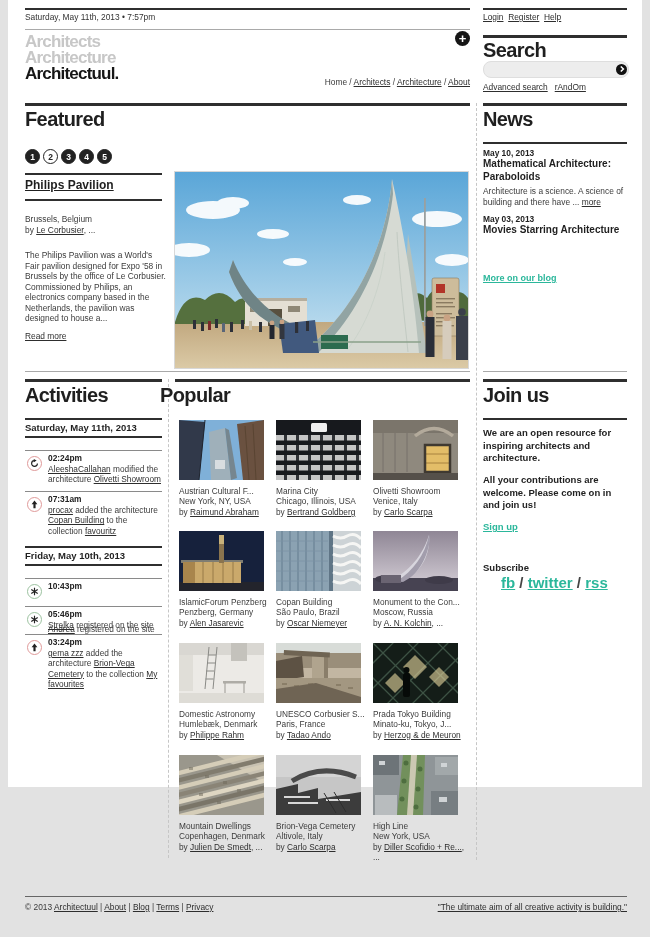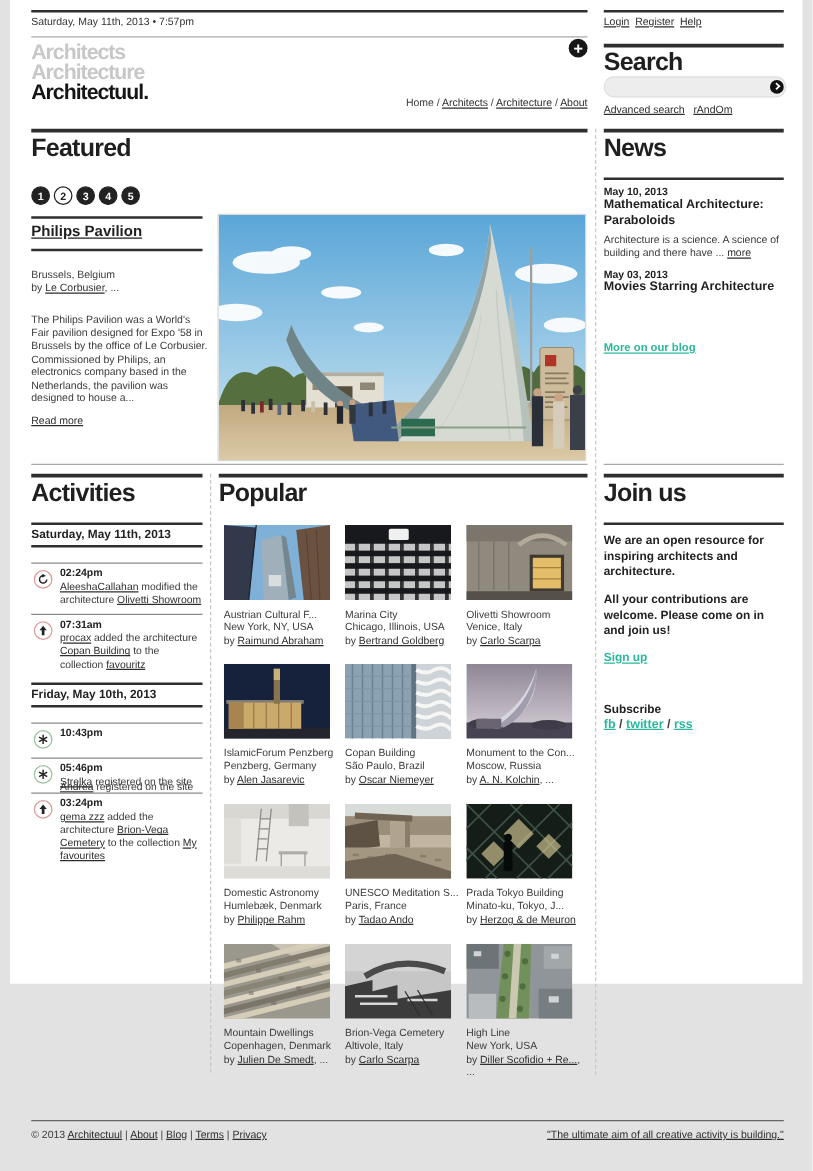--- a/index.html
+++ b/index.html
@@ -275,21 +275,21 @@
     <svg width="9" height="9" viewBox="0 0 10 10">
         <polygon points="5,0.6 8.2,4.6 6.2,4.6 6.2,9.2 3.8,9.2 3.8,4.6 1.8,4.6" fill="#222"></polygon>
       </svg>
   </div>
   <div class="abs atime" style="left:40px;top:637px">03:24pm</div>
   <div class="abs atext" style="left:40px;top:648px;width:116px">
     <span class="lnk">gema zzz</span><span> added the architecture </span><span class="lnk">Brion-Vega Cemetery</span><span> to the collection </span><span class="lnk">My favourites</span>
   </div>
 
   <div class="abs bar" style="left:167px;top:379px;width:295px"></div>
-  <div class="abs h2" style="left:167px;top:385px">Popular</div>
+  <div class="abs h2" style="left:152px;top:385px">Popular</div>
 
   <div class="thumb" style="left:171px;top:420px">
     <svg width="85" height="60">
         <rect width="85" height="60" fill="#7fb0d8"></rect>
         <polygon points="0,0 26,2 20,60 0,60" fill="#31394a"></polygon>
         <polygon points="85,0 58,4 64,60 85,60" fill="#6a5140"></polygon>
         <polygon points="30,12 46,8 52,60 32,60" fill="#9fb0ba"></polygon>
         <polygon points="46,8 52,60 58,58 50,10" fill="#76868f"></polygon>
         <rect x="36" y="40" width="10" height="9" fill="#d8dde0"></rect>
         <line x1="26" y1="0" x2="20" y2="60" stroke="#20242e" stroke-width="1"></line>
@@ -569,21 +569,21 @@
     <span>Moscow, Russia</span><br>
     <span>by </span><span class="lnk">A. N. Kolchin</span><span>, ...</span>
   </div>
 
   <div class="cap" style="left:171px;top:709px">
     <span>Domestic Astronomy</span><br>
     <span>Humlebæk, Denmark</span><br>
     <span>by </span><span class="lnk">Philippe Rahm</span><span></span>
   </div>
   <div class="cap" style="left:268px;top:709px">
-    <span>UNESCO Meditation S...</span><br>
+    <span>UNESCO Corbusier S...</span><br>
     <span>Paris, France</span><br>
     <span>by </span><span class="lnk">Tadao Ando</span><span></span>
   </div>
   <div class="cap" style="left:365px;top:709px">
     <span>Prada Tokyo Building</span><br>
     <span>Minato-ku, Tokyo, J...</span><br>
     <span>by </span><span class="lnk">Herzog &amp; de Meuron</span><span></span>
   </div>
 
   <div class="cap" style="left:171px;top:821px">
@@ -602,21 +602,21 @@
     <span>by </span><span class="lnk">Diller Scofidio + Re...</span><span>, ...</span>
   </div>
 
   <div class="abs bar" style="left:475px;top:379px;width:144px"></div>
   <div class="abs h2" style="left:475px;top:385px">Join us</div>
   <div class="abs bline" style="left:475px;top:418px;width:144px"></div>
   <div class="abs joinp" style="left:475px;top:427px">We are an open resource for inspiring architects and architecture.</div>
   <div class="abs joinp" style="left:475px;top:474px">All your contributions are welcome. Please come on in and join us!</div>
   <div class="abs glnk" style="left:475px;top:521px;font-size:9.5px">Sign up</div>
   <div class="abs" style="left:475px;top:562px;font-size:9.5px;font-weight:bold;color:#222">Subscribe</div>
-  <div class="abs" style="left:475px;top:574px;font-size:10px">
+  <div class="abs" style="left:493px;top:574px;font-size:15px">
     <span class="glnk">fb</span><span style="color:#444;font-weight:bold"> / </span><span class="glnk">twitter</span><span style="color:#444;font-weight:bold"> / </span><span class="glnk">rss</span>
   </div>
 
   <div class="abs" style="left:17px;top:896px;width:602px;height:1px;background:#666"></div>
   <div class="abs tiny" style="left:17px;top:902px">
     <span>© 2013 </span><span class="lnk">Architectuul</span><span> | </span><span class="lnk">About</span><span> | </span><span class="lnk">Blog</span><span> | </span><span class="lnk">Terms</span><span> | </span><span class="lnk">Privacy</span>
   </div>
   <div class="abs tiny" style="left:319px;top:902px;width:300px;text-align:right">
     <span class="lnk">"The ultimate aim of all creative activity is building."</span>
   </div>

